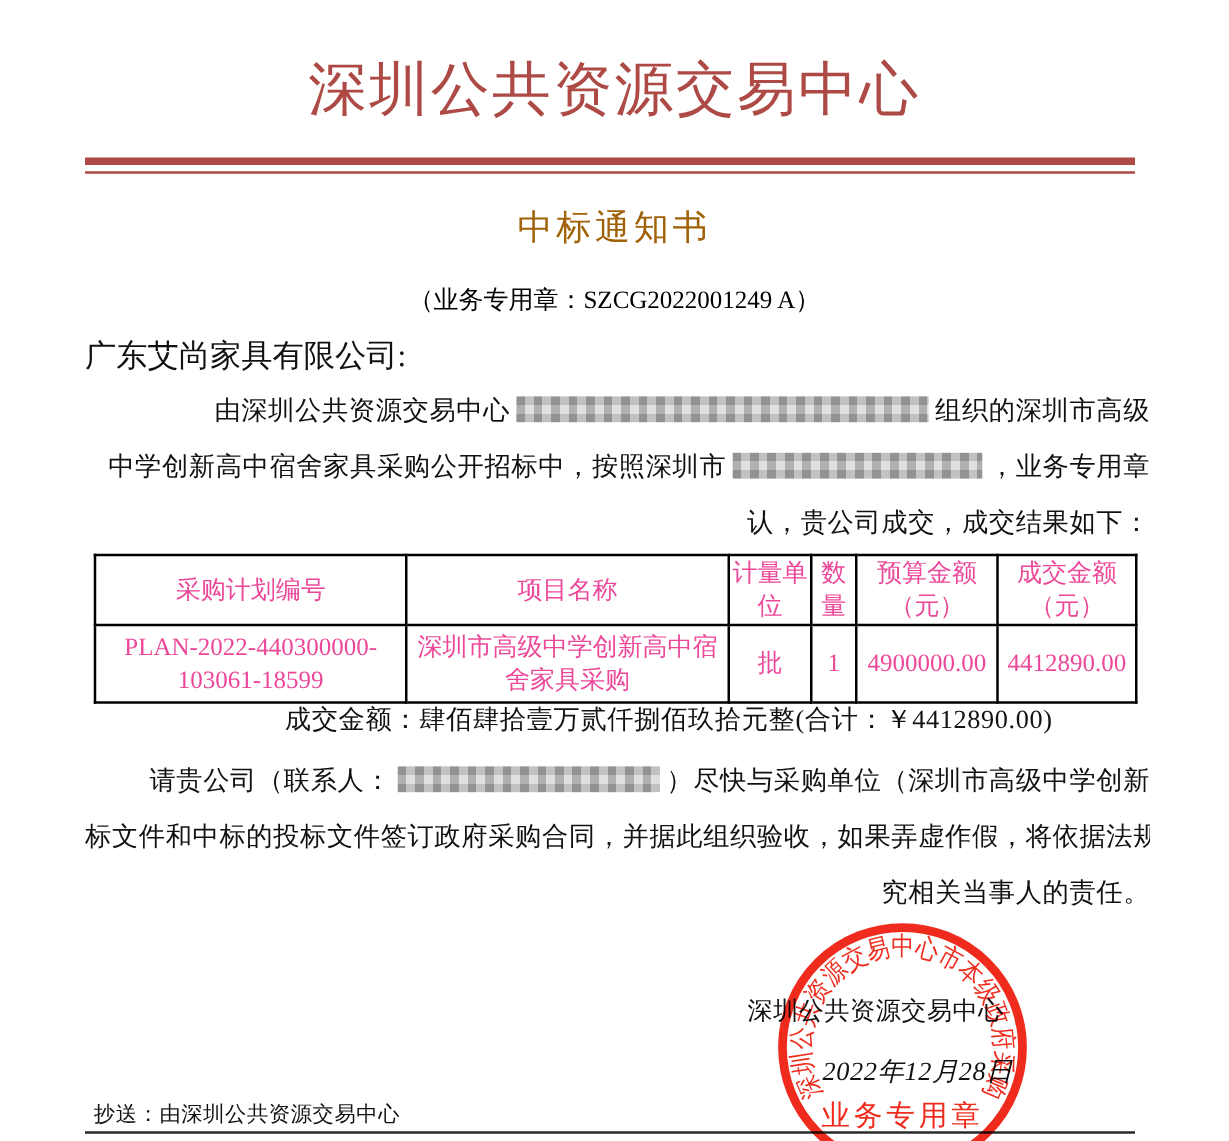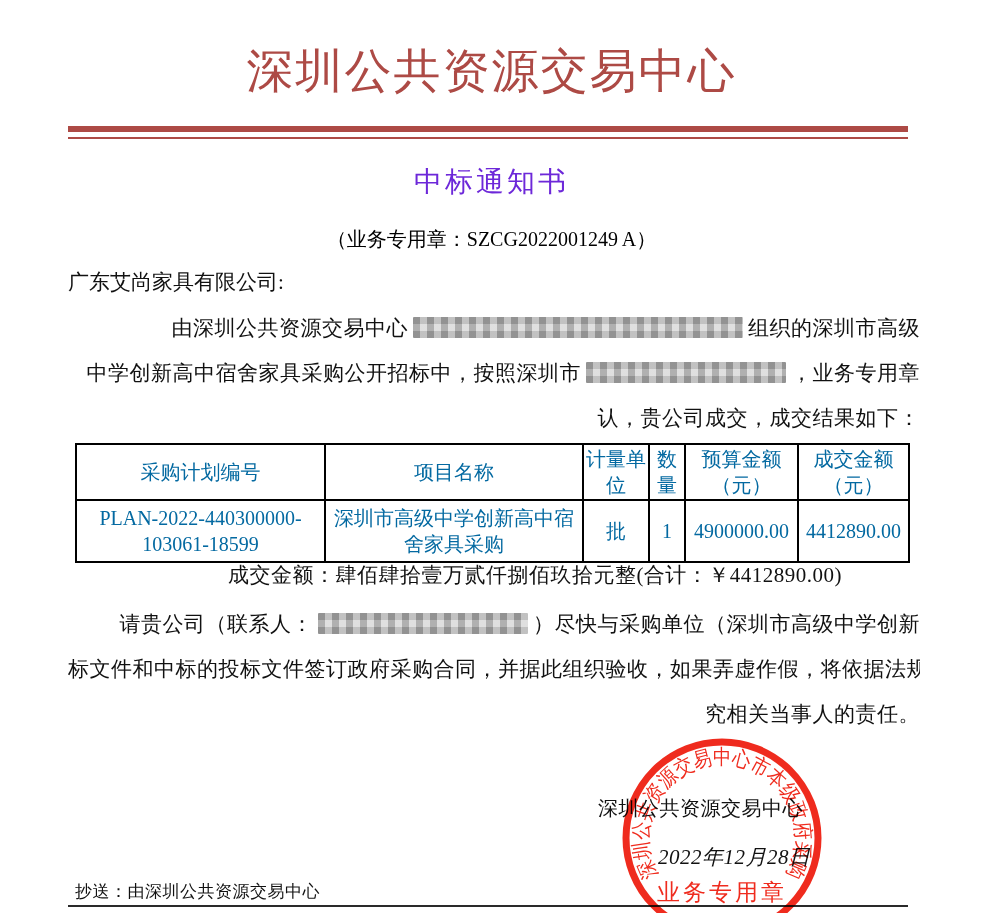--- a/index.html
+++ b/index.html
@@ -8,40 +8,40 @@
     font-family:"Liberation Serif","DejaVu Serif",serif;color:#111111;padding-left:19px;
   }
   .org-title{
     position:absolute;top:40px;left:0;width:983px;text-align:center;
     font-size:47px;font-weight:400;color:#ad4a45;letter-spacing:2px;white-space:nowrap;
   }
   .rule-thick{position:absolute;top:126px;left:68px;width:840px;height:6px;background:#ad4a45;}
   .rule-thin{position:absolute;top:137px;left:68px;width:840px;height:2px;background:#ad4a45;}
   .doc-title{
     position:absolute;top:163px;left:0;width:983px;text-align:center;
-    font-size:28px;color:#6d28d9;letter-spacing:3px;white-space:nowrap;
+    font-size:28px;color:#a16207;letter-spacing:3px;white-space:nowrap;
   }
   .proj-no{
     position:absolute;top:226px;left:0;width:983px;text-align:center;
     font-size:20px;color:#000;white-space:nowrap;
   }
-  .recipient{position:absolute;top:268px;left:68px;font-size:21px;white-space:nowrap;}
+  .recipient{position:absolute;top:268px;left:68px;font-size:25px;white-space:nowrap;}
   .bodyblock{position:absolute;left:68px;width:852px;font-size:21px;letter-spacing:0.5px;}
   .bl{height:45px;line-height:45px;white-space:nowrap;overflow:hidden;text-align:right;}
   .indent{padding-left:42px;}
   .mosaic{
     display:inline-block;height:21px;vertical-align:-3px;margin:0 5px;border-radius:1px;
     background:
       repeating-linear-gradient(90deg, rgba(120,120,120,.45) 0 7px, rgba(225,225,225,.45) 7px 14px),
       repeating-linear-gradient(0deg, #a8a8a8 0 7px, #dedede 7px 14px);
     filter:blur(.5px);
   }
   table.results{
     position:absolute;top:443px;left:75px;width:833px;border-collapse:collapse;
-    table-layout:fixed;font-size:20px;color:#0369a1;
+    table-layout:fixed;font-size:20px;color:#ec4899;
   }
   table.results th,table.results td{
     border:2px solid #000;text-align:center;vertical-align:middle;
     font-weight:400;padding:1px 2px;line-height:26px;
   }
   table.results th{height:52px;}
   table.results td{height:58px;}
   .amount-line{position:absolute;top:553px;left:68px;width:880px;height:45px;line-height:45px;font-size:21px;letter-spacing:.5px;padding-left:27px;white-space:nowrap;text-align:center;}
   .sig-org{position:absolute;top:795px;left:598px;font-size:20px;letter-spacing:.5px;white-space:nowrap;z-index:2;}
   .sig-date{position:absolute;top:843px;left:658px;font-size:21px;letter-spacing:.5px;white-space:nowrap;z-index:2;font-style:italic;}

